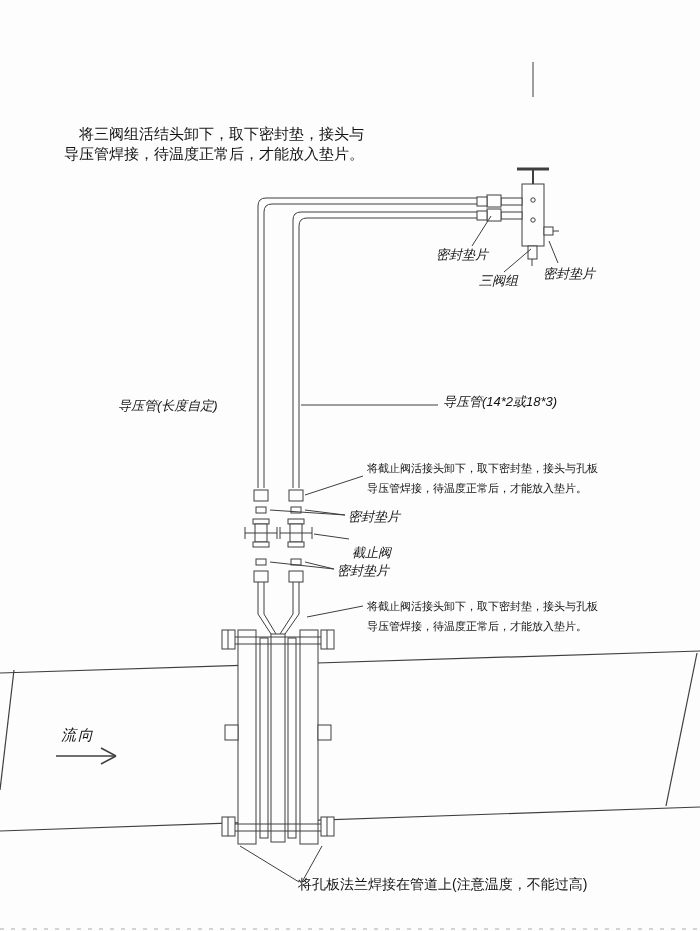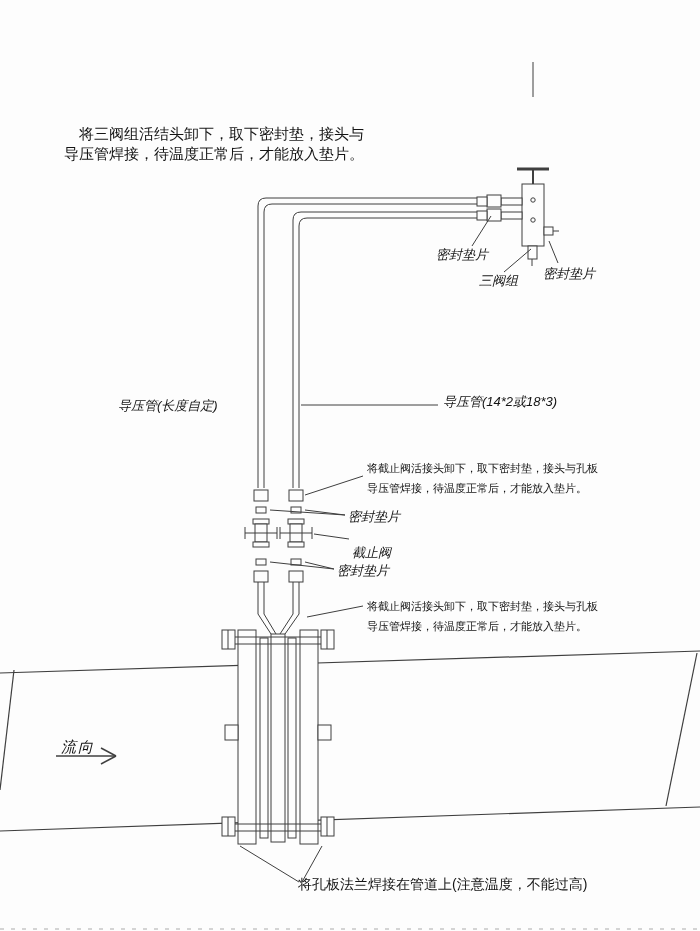--- a/index.html
+++ b/index.html
@@ -18,21 +18,21 @@
   .note-valve-lower{left:367px;top:596px;}
   .lbl{position:absolute;white-space:nowrap;font-size:13px;font-style:italic;}
   .lbl-gasket-ml{left:436px;top:246px;}
   .lbl-manifold{left:479px;top:272px;}
   .lbl-gasket-mr{left:543px;top:265px;}
   .lbl-pipe-left{left:118px;top:397px;}
   .lbl-pipe-right{left:443px;top:393px;}
   .lbl-gasket-up{left:348px;top:508px;}
   .lbl-valve{left:352px;top:532px;margin-top:12px;}
   .lbl-gasket-low{left:337px;top:562px;}
-  .lbl-flow{left:61px;top:726px;font-size:15px;letter-spacing:2px;margin-top:12px;}
+  .lbl-flow{left:61px;top:726px;font-size:15px;letter-spacing:2px;}
   .note-bottom{left:298px;top:876px;font-size:14px;text-align:right;}
 </style>
 </head>
 <body>
 
 <div class="stage">
 
   <svg width="700" height="931" viewBox="0 0 700 931">
 
     <g stroke="#3f3f3f" stroke-width="1">

